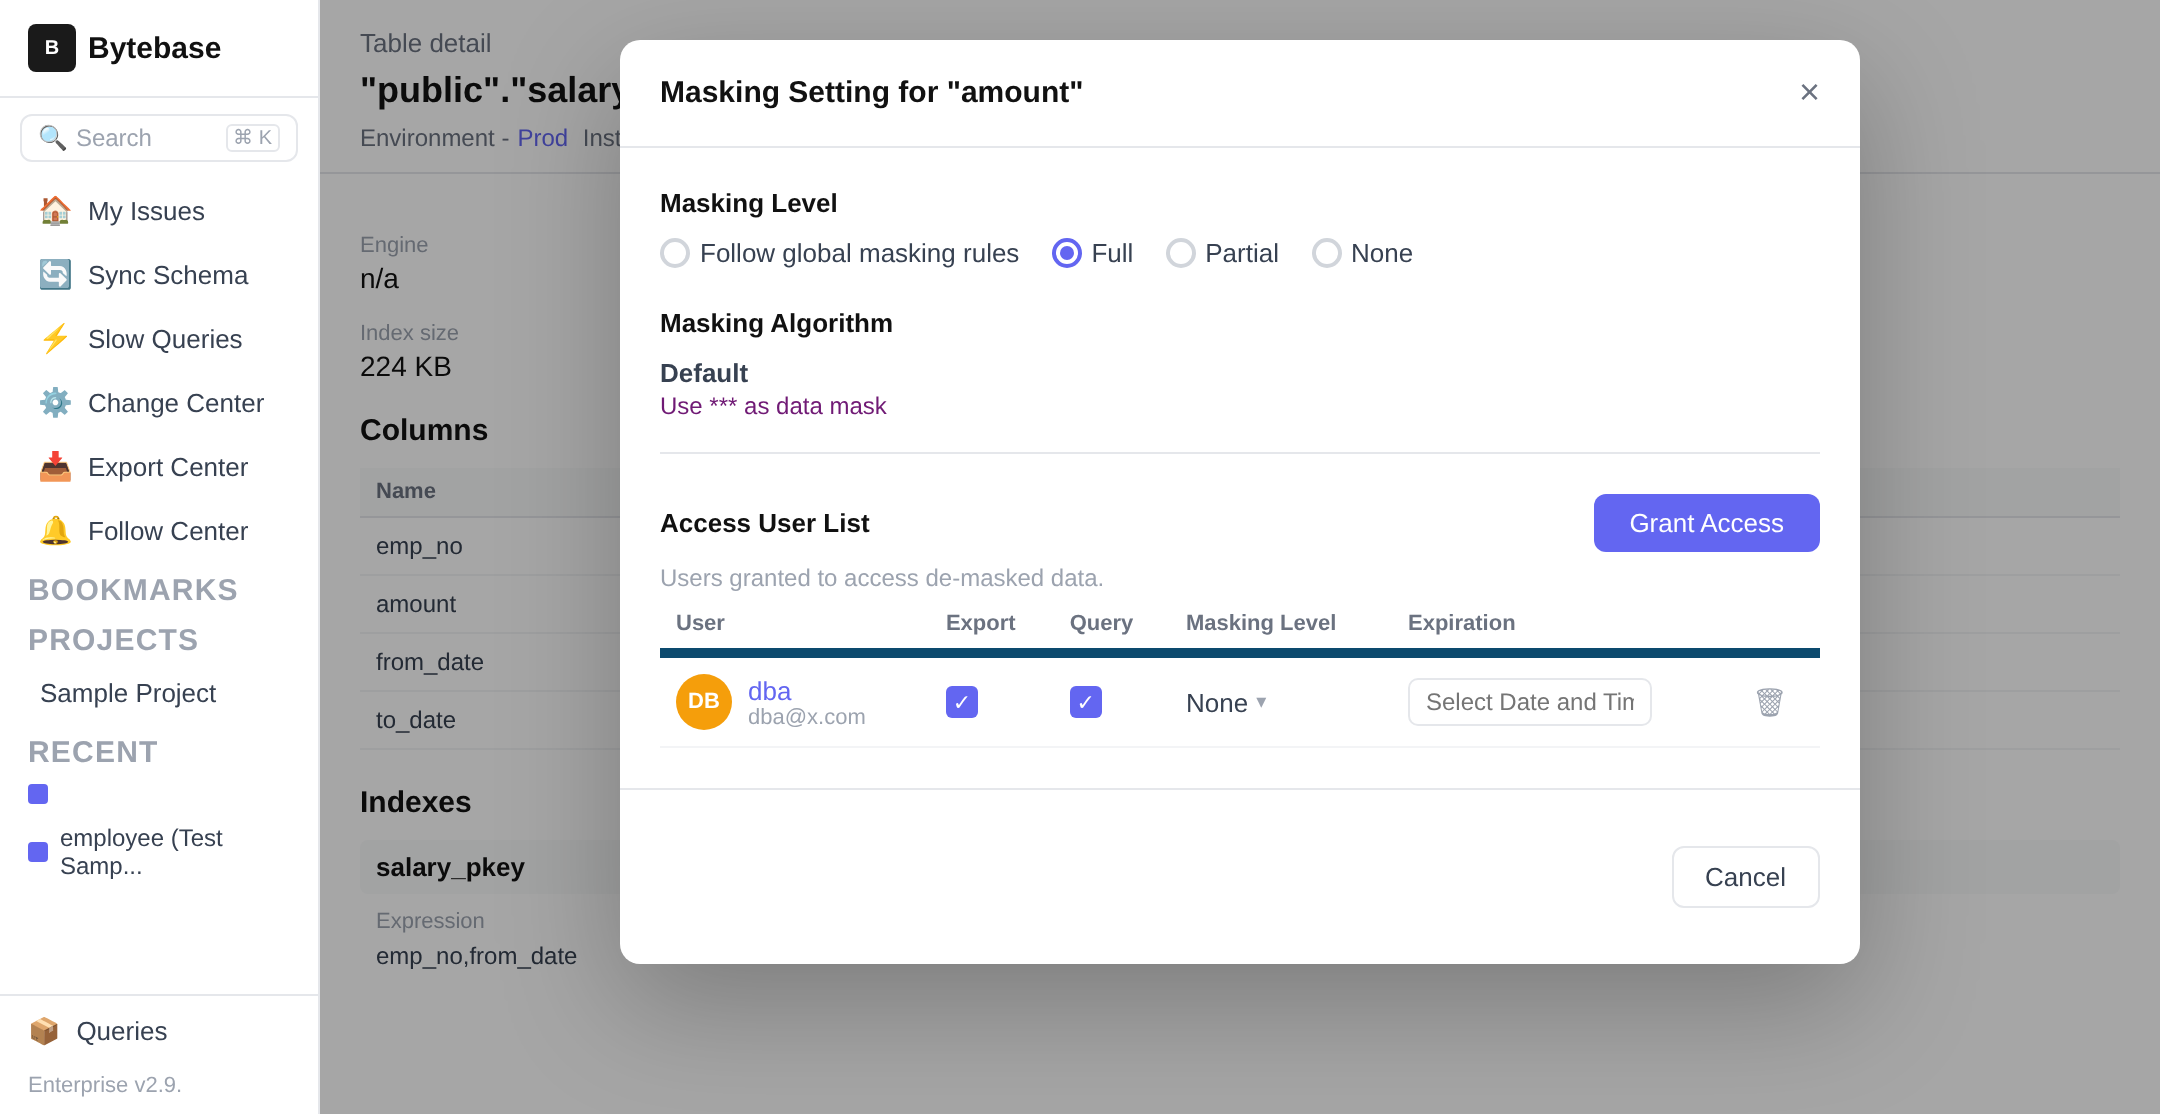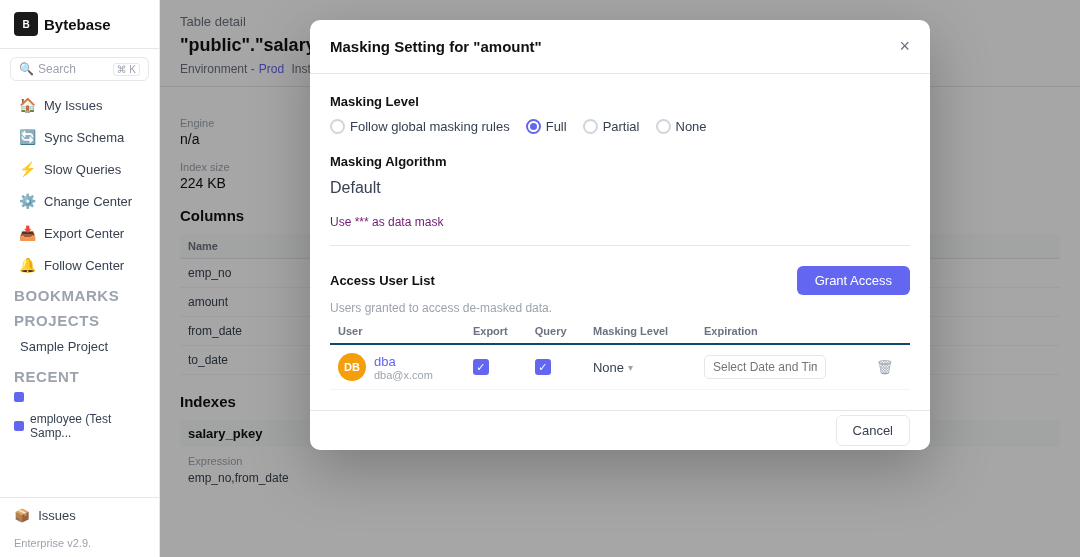--- a/index.html
+++ b/index.html
@@ -226,21 +226,21 @@
       width: 15px; height: 15px;
       border-radius: 50%;
       border: 2px solid #d1d5db;
       display: flex; align-items: center; justify-content: center;
       flex-shrink: 0;
     }
     .radio-circle.checked { border-color: #6366f1; }
     .radio-inner { width: 7px; height: 7px; border-radius: 50%; background: #6366f1; }
 
     .masking-algo-section { margin-bottom: 20px; border-bottom: 1px solid #e5e7eb; padding-bottom: 16px; }
-    .algo-name { font-size: 16px; font-weight: 400; color: #374151; margin-bottom: 18px; }
+    .algo-name { font-size: 13px; font-weight: 700; color: #374151; margin-bottom: 2px; }
     .algo-desc { font-size: 12px; color: #701a75; }
 
     .access-user-section {}
     .access-user-header {
       display: flex;
       align-items: center;
       justify-content: space-between;
       margin-bottom: 6px;
     }
     .access-user-title { font-size: 13px; font-weight: 700; color: #111; }
@@ -256,21 +256,21 @@
     }
     .access-desc { font-size: 12px; color: #9ca3af; margin-bottom: 4px; }
 
     .access-table { width: 100%; border-collapse: collapse; font-size: 12px; }
     .access-table thead th {
       text-align: left;
       padding: 6px 8px;
       font-size: 11px;
       color: #6b7280;
       font-weight: 600;
-      border-bottom: 2px solid #0c4a6e;
+      border-bottom: 5px solid #0c4a6e;
     }
     .access-table tbody td {
       padding: 8px;
       border-bottom: 1px solid #f3f4f6;
       vertical-align: middle;
     }
     .user-cell { display: flex; align-items: center; gap: 8px; }
     .user-avatar {
       width: 28px; height: 28px;
       border-radius: 50%;
@@ -300,21 +300,21 @@
       padding: 4px 8px;
       font-size: 12px;
       color: #b91c1c;
       width: 122px;
     }
     .delete-icon { color: #9ca3af; cursor: pointer; font-size: 14px; margin-left: 4px; }
 
     .modal-footer {
       display: flex;
       justify-content: flex-end;
-      padding: 4px 20px;
+      padding: 28px 20px;
       border-top: 1px solid #e5e7eb;
       gap: 8px;
     }
     .cancel-btn {
       background: #fff;
       color: #374151;
       border: 1px solid #e5e7eb;
       border-radius: 6px;
       padding: 7px 16px;
       font-size: 13px;
@@ -378,21 +378,21 @@
     <span class="sidebar-recent-icon"></span>
   </div>
   <div class="sidebar-recent-item">
     <span class="sidebar-recent-icon"></span>
     <span>employee (Test Samp...</span>
   </div>
 
   <div class="sidebar-bottom">
     <div class="sidebar-archive">
       <span>📦</span>
-      <span>Issues</span>
+      <span>Queries</span>
     </div>
     <div class="sidebar-enterprise">
       <span>Enterprise</span>
       <span>v2.9.</span>
     </div>
   </div>
 </div>
 
 <div class="main-content">
 

